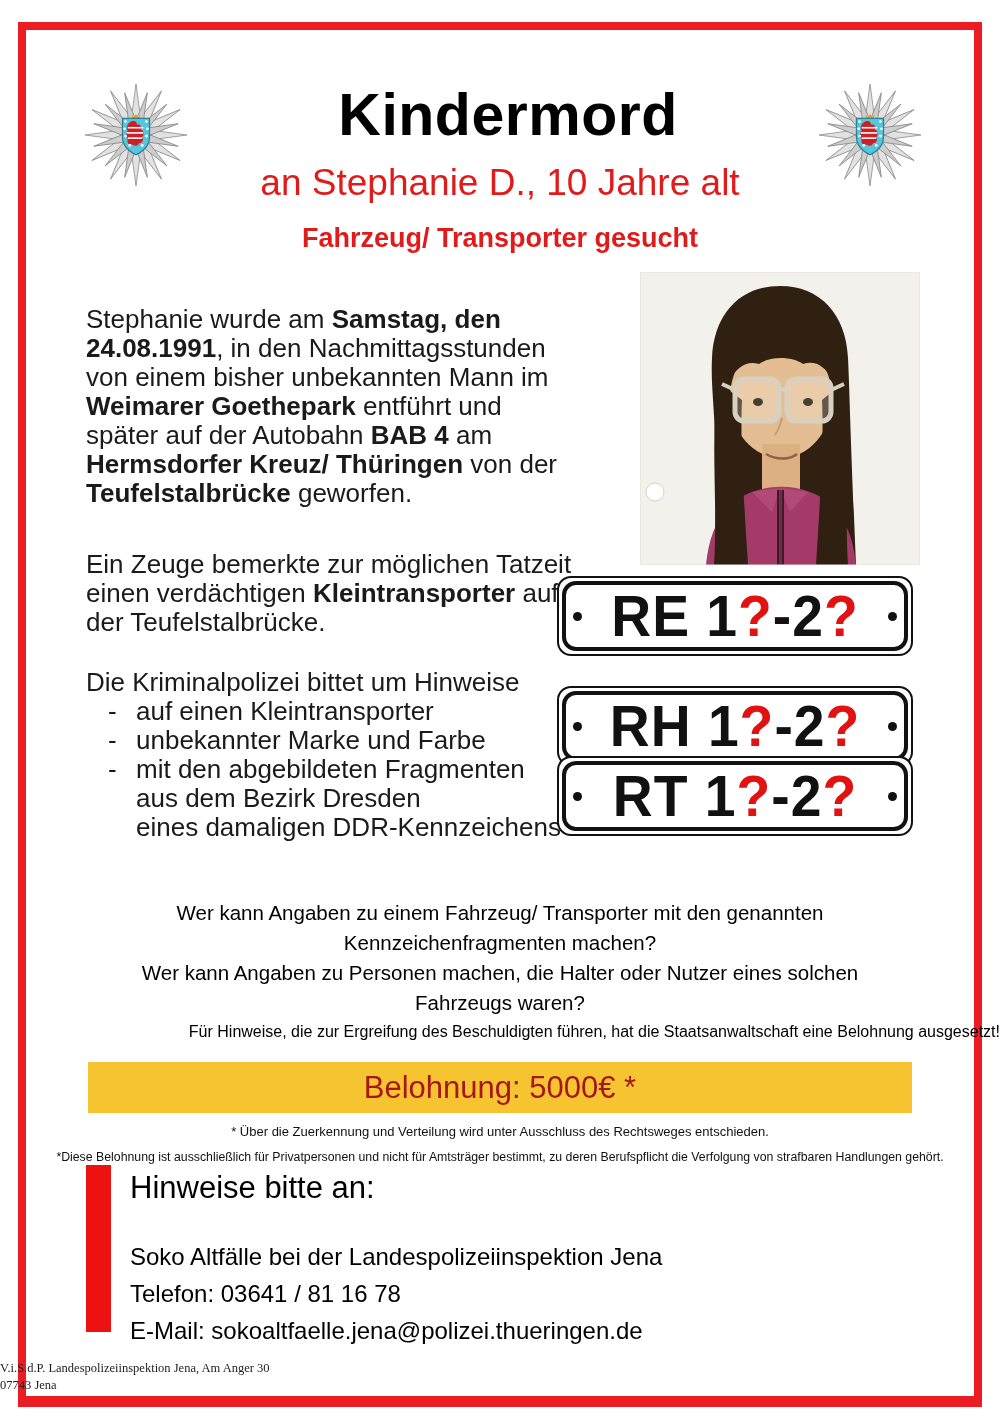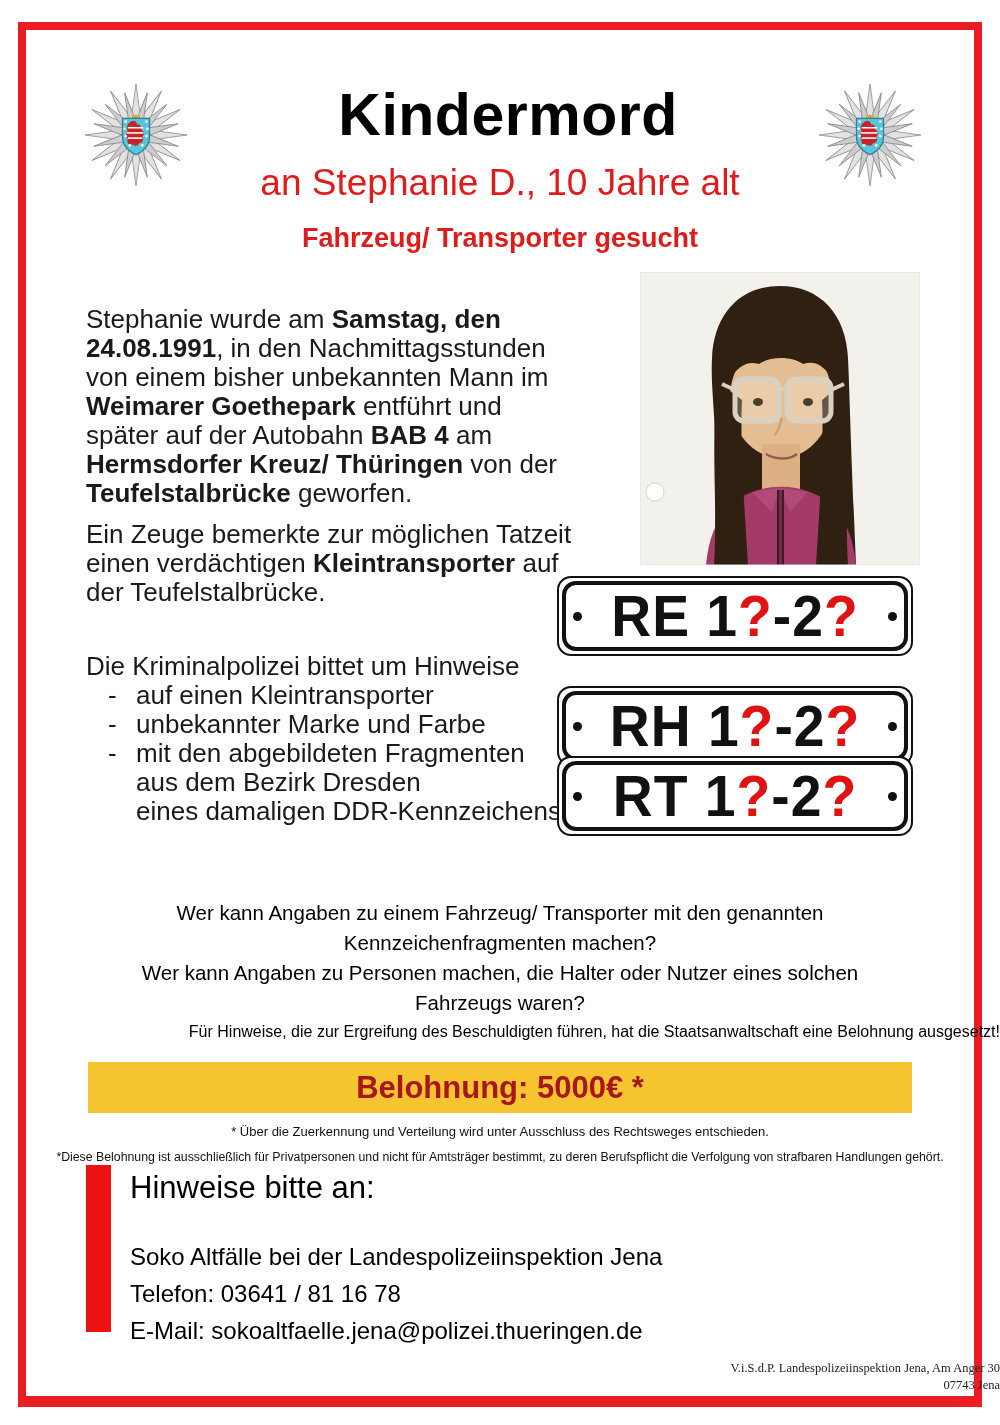--- a/index.html
+++ b/index.html
@@ -15,50 +15,50 @@
   .badge-left{left:84px;}
   .badge-right{right:78px;}
   .title{position:absolute;top:80px;left:8px;width:100%;text-align:center;
          font-size:59px;font-weight:700;line-height:1.2;color:#000;letter-spacing:.5px;}
   .subtitle{position:absolute;top:161px;left:0;width:100%;text-align:center;
          font-size:37px;font-weight:400;color:var(--accent-red);line-height:1.2;}
   .subtitle2{position:absolute;top:222px;left:0;width:100%;text-align:center;
          font-size:27px;font-weight:700;color:var(--accent-red);line-height:1.2;}
   .intro{position:absolute;left:86px;top:305px;font-size:26px;line-height:29px;}
   .intro .b{font-weight:700;}
-  .para2{margin-top:12px;}
-  .hints{margin-top:45px;}
+  .para2{margin-top:42px;}
+  .hints{margin-top:31px;}
   .li{display:flex;margin-left:22px;}
   .li .dash{width:28px;flex:none;}
   .photo{position:absolute;left:640px;top:272px;width:280px;height:293px;}
   .plate{position:absolute;left:557px;width:356px;height:80px;border:2px solid #111;
          border-radius:14px;padding:3px;box-sizing:border-box;background:#fff;}
   .plate-in{width:100%;height:100%;border:4px solid #111;border-radius:14px;background:#fff;
          display:flex;align-items:center;box-sizing:border-box;padding:0 7px;}
   .plate-dot{width:9px;height:9px;border-radius:50%;background:#111;flex:none;}
   .plate-text{flex:1;text-align:center;font-size:57px;font-weight:700;line-height:1;
          letter-spacing:1px;white-space:nowrap;color:#111;transform:scaleX(.97);}
   .plate-text .red{color:var(--plate-red);}
   .plate-1{top:576px;} .plate-2{top:686px;} .plate-3{top:756px;}
   .questions{position:absolute;left:0;top:898px;width:100%;text-align:center;
          font-size:20.5px;font-weight:400;line-height:30px;color:#000;}
   .questions .line{white-space:nowrap;}
   .reward-intro{position:absolute;left:0;top:1021px;width:100%;text-align:right;
          font-size:16px;line-height:22px;color:#000;white-space:nowrap;}
   .banner{position:absolute;left:88px;right:88px;top:1062px;height:51px;
          background:var(--banner-yellow);color:var(--banner-text);
-         font-size:31px;font-weight:700;text-align:center;line-height:51px;}
+         font-size:31px;font-weight:400;text-align:center;line-height:51px;}
   .note1{position:absolute;left:0;top:1124px;width:100%;text-align:center;
          font-size:13px;font-weight:500;color:#111;white-space:nowrap;}
   .note2{position:absolute;left:0;top:1150px;width:100%;text-align:center;
          font-size:12.3px;font-weight:500;color:#111;white-space:nowrap;}
   .contact-bar{position:absolute;left:86px;top:1165px;width:25px;height:167px;background:var(--bar-red);}
   .contact-heading{position:absolute;left:130px;top:1170px;font-size:31px;color:#000;}
   .contact-lines{position:absolute;left:130px;top:1238px;font-size:24px;line-height:37px;color:#000;}
-  .footer{position:absolute;left:0;top:1360px;width:100%;text-align:right;
+  .footer{position:absolute;left:0;top:1360px;width:100%;text-align:left;
          font-family:"Liberation Serif",serif;font-size:12.5px;line-height:1.35;color:#222;}
 </style>
 </head>
 <body>
 
 <div class="page">
   <div class="frame"></div>
 
   <svg width="0" height="0" style="position:absolute" aria-hidden="true">
     <defs>

